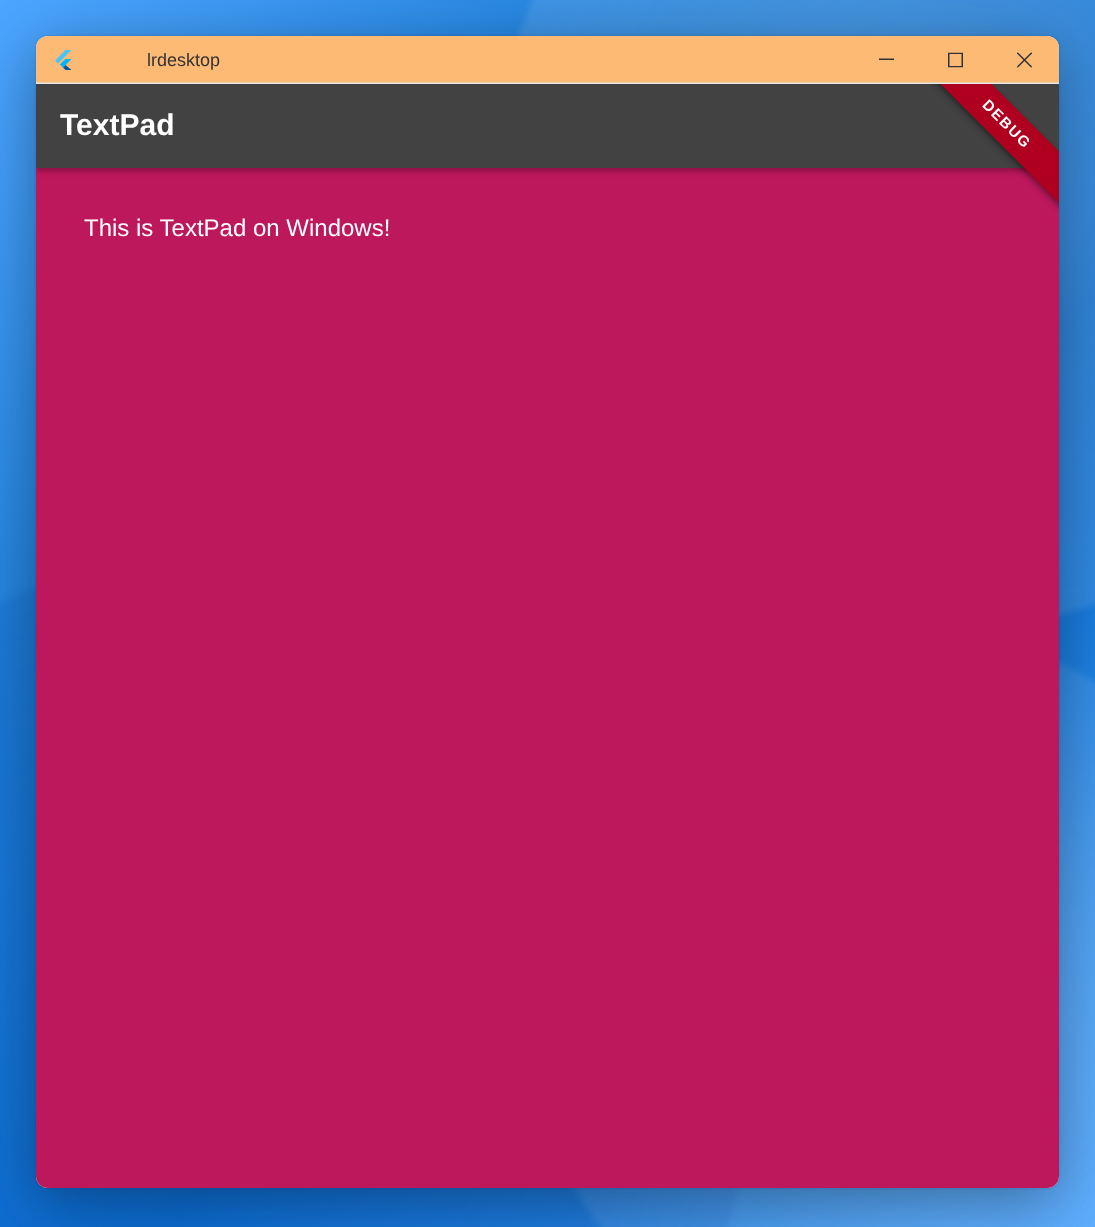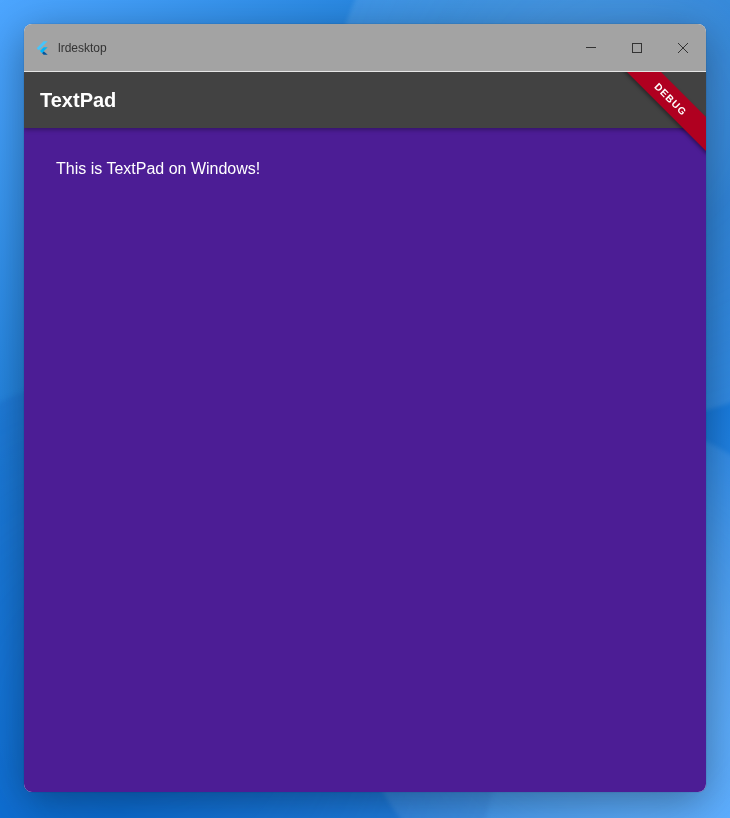--- a/index.html
+++ b/index.html
@@ -29,26 +29,27 @@
       height: 768px;
       background: #ffffff;
       border-radius: 8px;
       box-shadow: 0 10px 40px rgba(0,0,0,0.35), 0 0 0 1px rgba(0,0,0,0.05);
       overflow: hidden;
       display: flex;
       flex-direction: column;
     }
 
     .titlebar {
-      height: 48px;
+      height: 32px;
       display: flex;
       align-items: center;
-      background: #a3a3a3;
+      background: #fdba74;
       border-bottom: 1px solid #e5e5e5;
       user-select: none;
+      gap: 40px;
     }
     .flutter-icon {
       width: 16px;
       height: 16px;
       margin-left: 10px;
       margin-right: 8px;
       flex-shrink: 0;
     }
     .title-text {
       font-size: 12px;
@@ -66,21 +67,21 @@
       display: flex;
       align-items: center;
       justify-content: center;
       color: #333;
     }
     .win-btn svg { width: 10px; height: 10px; }
     .win-btn .dash { width: 10px; height: 1px; background: #333; }
 
     .client {
       flex: 1;
-      background: #4c1d95;
+      background: #be185d;
       position: relative;
       display: flex;
       flex-direction: column;
       overflow: hidden;
     }
 
     .appbar {
       height: 56px;
       background: #424242;
       display: flex;

